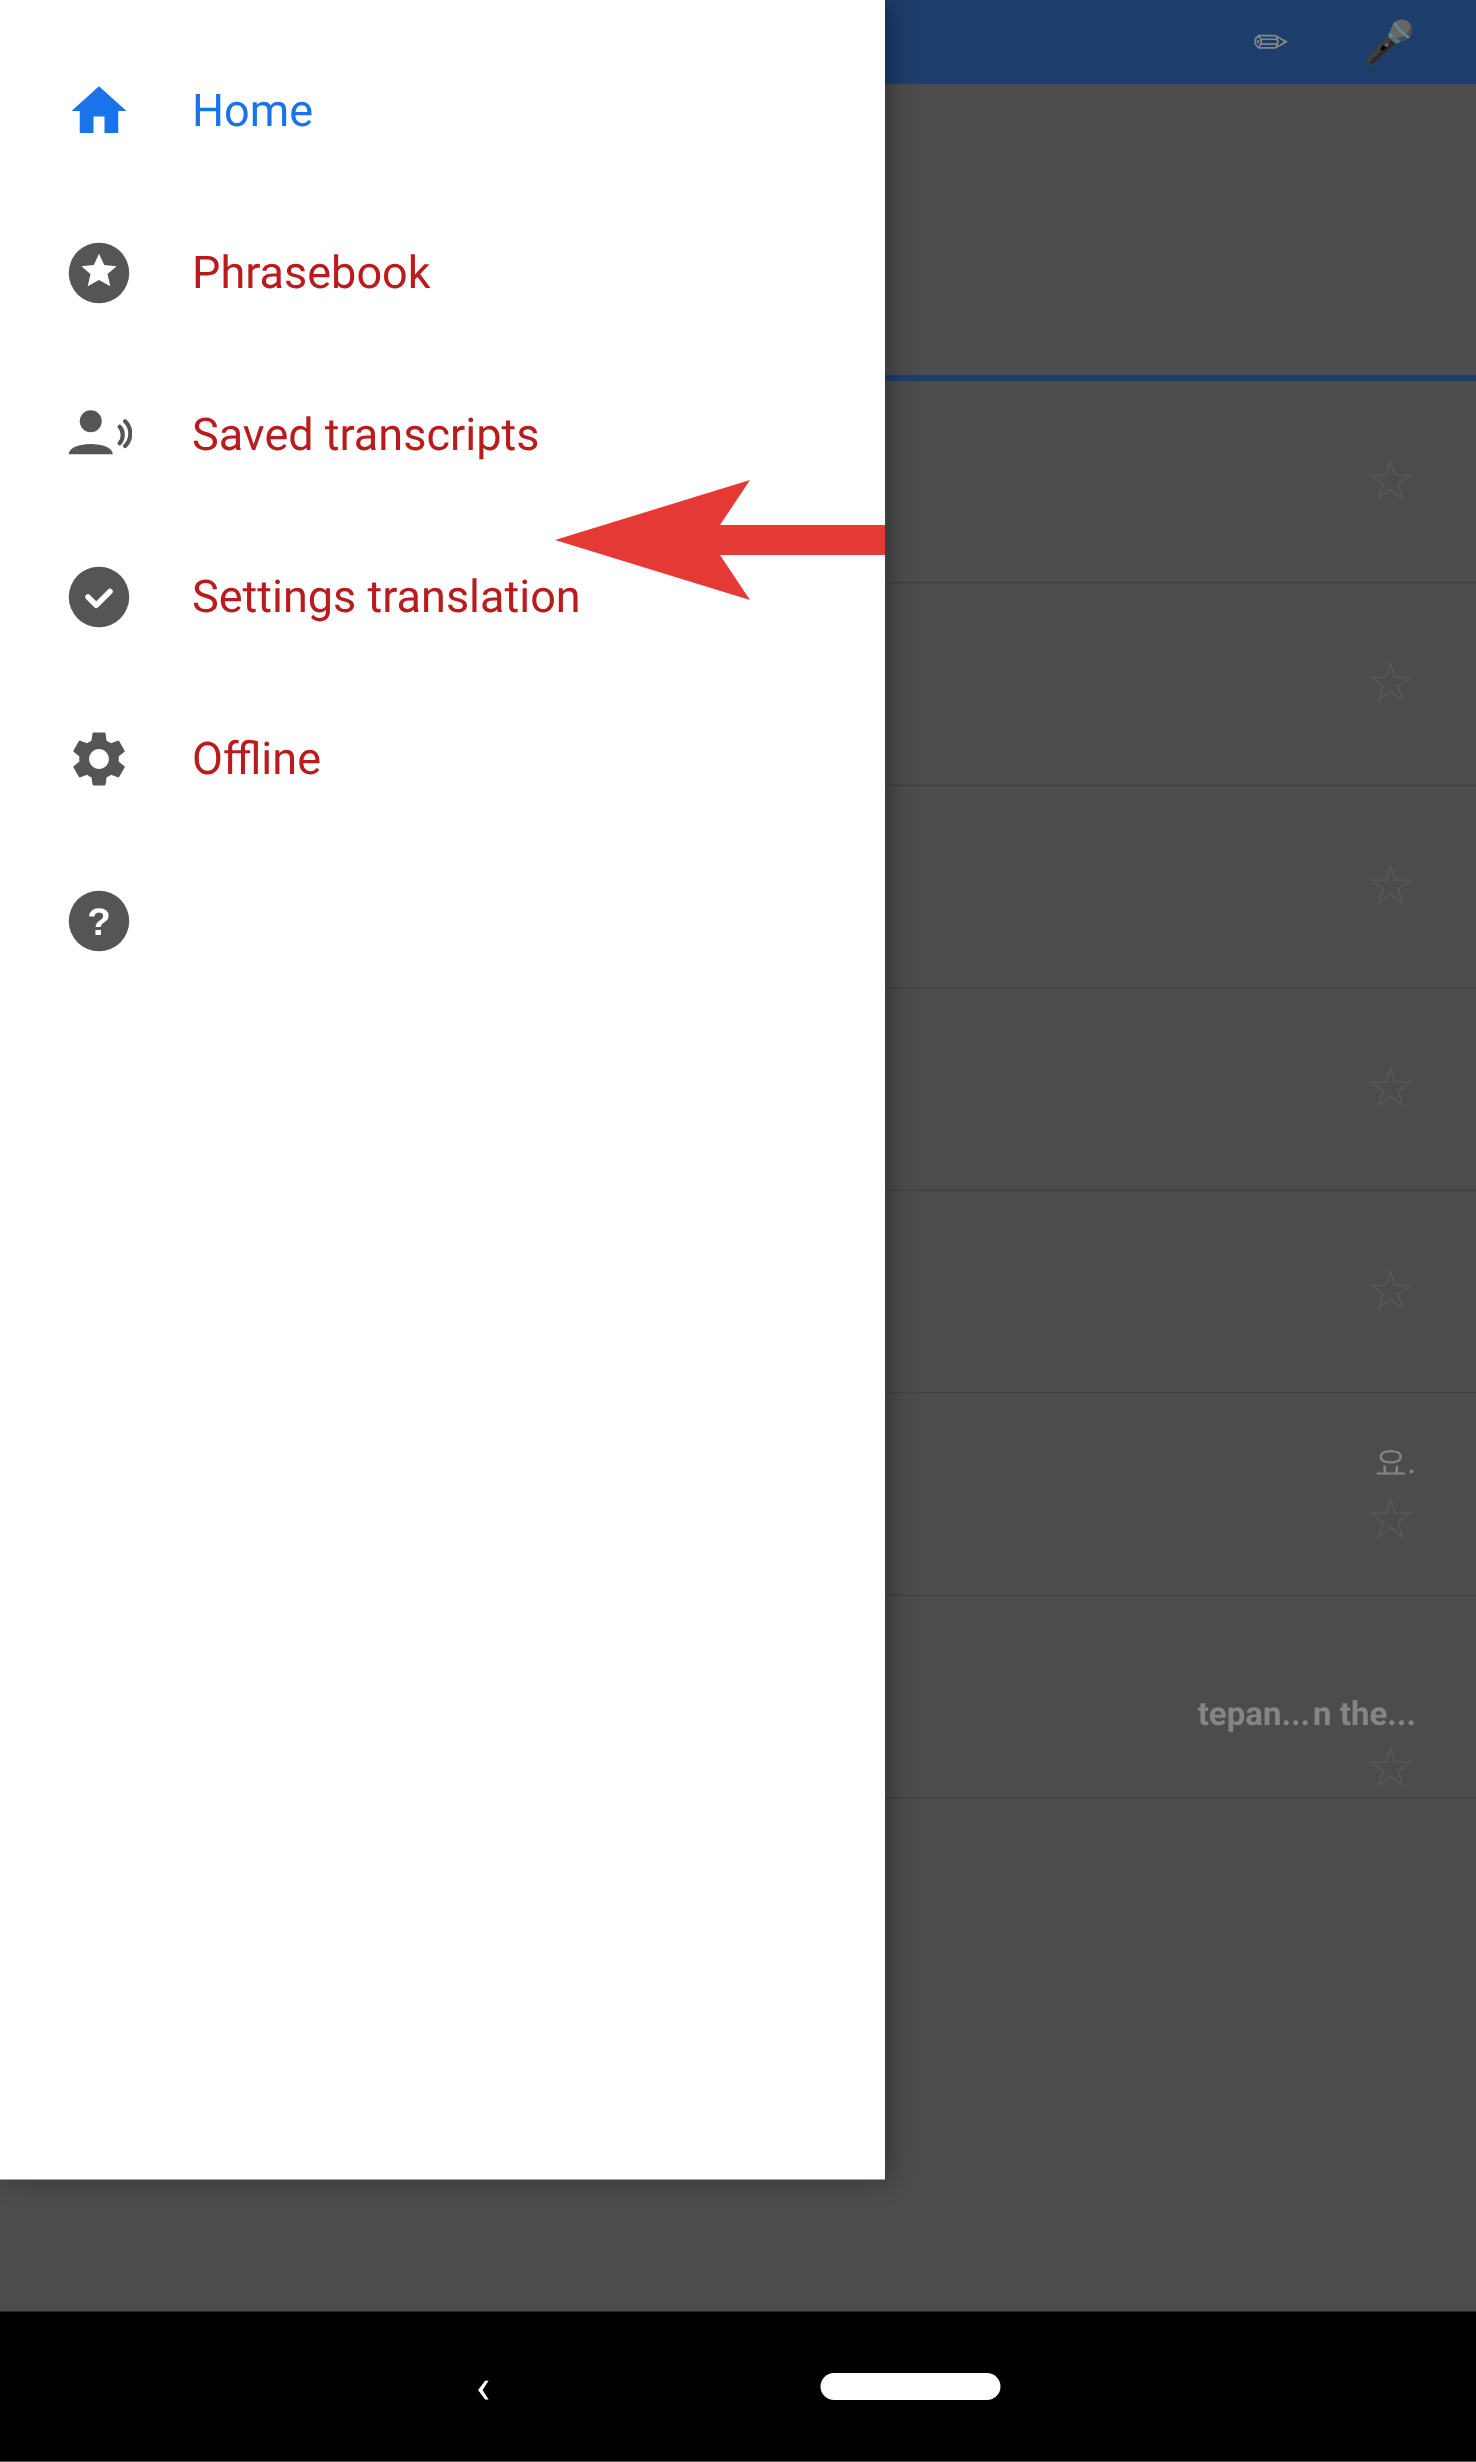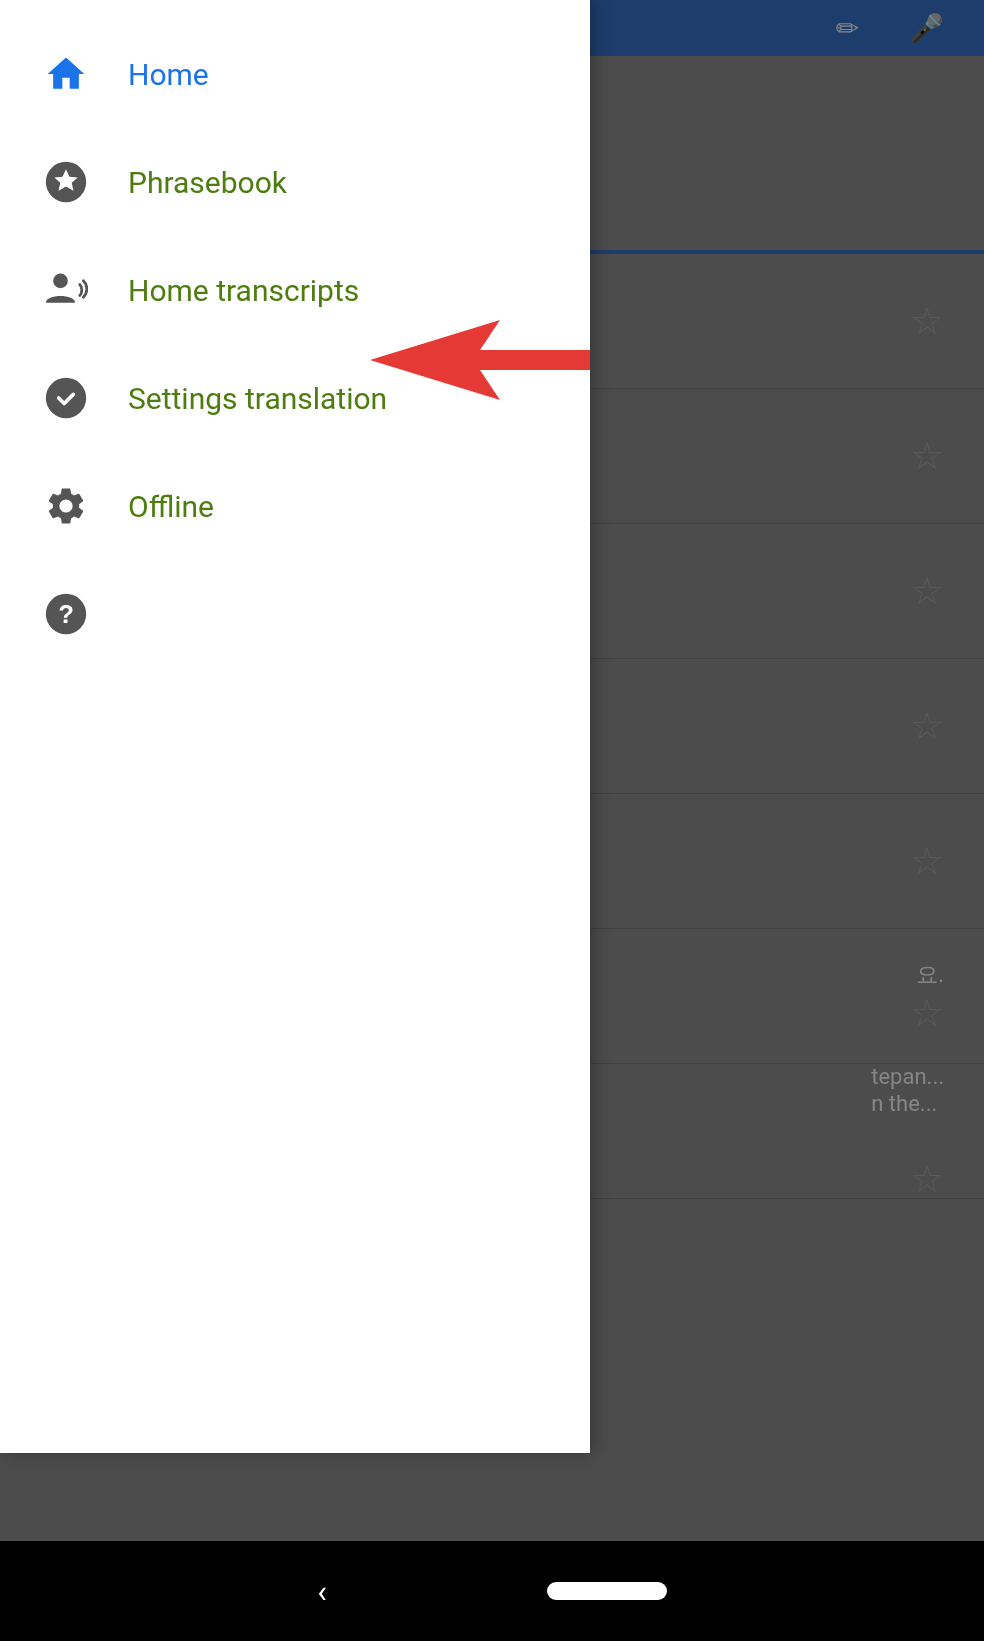--- a/index.html
+++ b/index.html
@@ -157,21 +157,21 @@
       width: 52px;
       height: 52px;
       display: flex;
       align-items: center;
       justify-content: center;
       flex-shrink: 0;
     }
 
     .drawer-item-label {
       font-size: 30px;
-      color: #4d7c0f;
+      color: #b91c1c;
       font-weight: 400;
     }
 
     .drawer-item.active .drawer-item-label {
       color: #1a73e8;
     }
 
     
     .icon-home svg {
       fill: #1a73e8;
@@ -228,21 +228,21 @@
       <span class="star-icon">☆</span>
     </div>
     <div class="bg-list-row">
       <span class="star-icon">☆</span>
     </div>
     <div class="bg-list-row has-text">
       <span class="row-text">요.</span>
       <span class="star-icon">☆</span>
     </div>
     <div class="bg-list-row has-text">
-      <div style="display:flex;flex-direction:column;align-items:flex-start;flex:1;gap:2px;">
+      <div style="display:flex;flex-direction:row;align-items:flex-end;flex:1;gap:2px;font-weight:bold;">
         <span class="row-text">tepan...</span>
         <span class="row-text">n the...</span>
       </div>
       <span class="star-icon" style="margin-left:20px;">☆</span>
     </div>
   </div>
 </div>
 
 <div class="drawer-overlay"></div>
 
@@ -269,21 +269,21 @@
 
   <div class="drawer-item">
     <div class="drawer-item-icon">
       <svg viewBox="0 0 48 48" fill="#555" width="44" height="44">
         <circle cx="18" cy="14" r="8" fill="#555"></circle>
         <path d="M2 38 C2 28 34 28 34 38" fill="#555"></path>
         <path d="M39 18 C42 21 42 27 39 30" stroke="#555" stroke-width="3" stroke-linecap="round" fill="none"></path>
         <path d="M43 14 C48 19 48 27 43 32" stroke="#555" stroke-width="3" stroke-linecap="round" fill="none"></path>
       </svg>
     </div>
-    <span class="drawer-item-label">Home transcripts</span>
+    <span class="drawer-item-label">Saved transcripts</span>
   </div>
 
   <div class="drawer-item">
     <div class="drawer-item-icon">
       <svg viewBox="0 0 24 24" width="44" height="44">
         <circle cx="12" cy="12" r="11" fill="#555"></circle>
         <path d="M8 12l3 3 5-5" stroke="#fff" stroke-width="2" stroke-linecap="round" stroke-linejoin="round" fill="none"></path>
 
         <path d="M5 17 L5 19 L8 17" fill="#555"></path>
       </svg>

